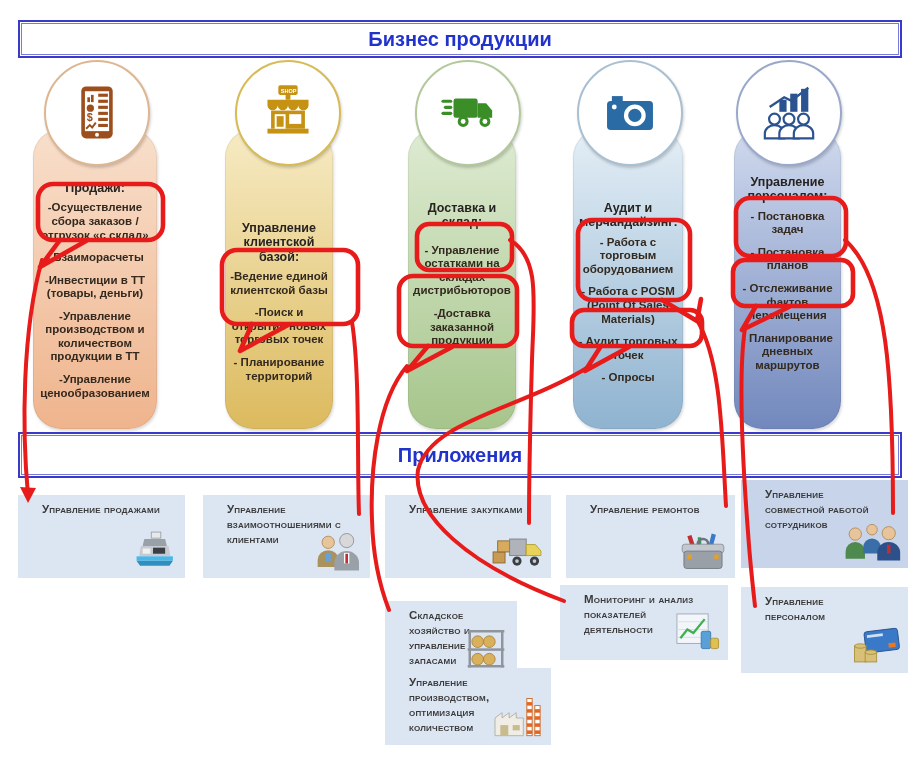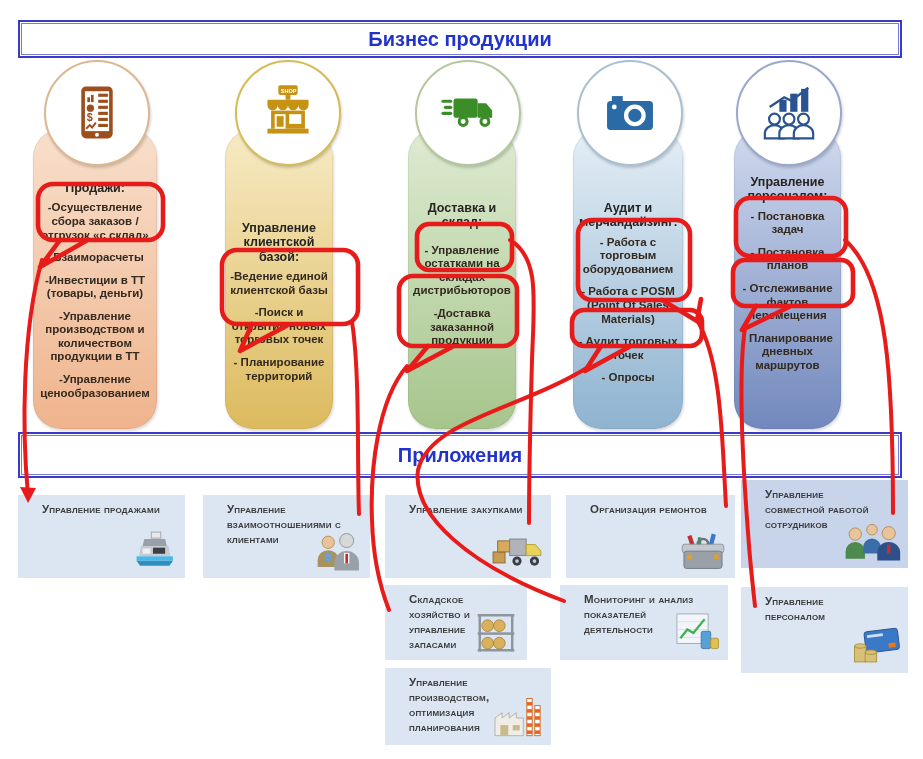--- a/index.html
+++ b/index.html
@@ -208,21 +208,21 @@
       <rect x="22" y="12" width="18" height="18" fill="#b0b4ba" stroke="#7d828a"></rect>
       <path d="M40,18 h10 l6,7 v5 h-16 z" fill="#e8d25a" stroke="#b0a030"></path>
       <circle cx="30" cy="36" r="5" fill="#3a3f45"></circle>
         <circle cx="49" cy="36" r="5" fill="#3a3f45"></circle>
       <circle cx="30" cy="36" r="2" fill="#c7cbd1"></circle>
         <circle cx="49" cy="36" r="2" fill="#c7cbd1"></circle>
     </svg>
   </div>
 
   <div class="tile" style="left:566px;top:495px;width:169px;height:83px">
-    <div class="tile-label">Организация ремонтов</div>
+    <div class="tile-label">Управление ремонтов</div>
     <svg class="tile-icon" width="52" height="44" viewBox="0 0 60 50">
       <rect x="14" y="6" width="5" height="14" fill="#c03030" transform="rotate(-18 16 13)"></rect>
       <rect x="38" y="4" width="5" height="16" fill="#3a78c8" transform="rotate(14 40 12)"></rect>
       <rect x="24" y="8" width="4" height="12" fill="#2aa050"></rect>
       <rect x="6" y="16" width="48" height="10" rx="3" fill="#c3c8cf" stroke="#8a8f96"></rect>
       <rect x="8" y="24" width="44" height="20" rx="3" fill="#9aa0a8" stroke="#6f747c"></rect>
       <rect x="12" y="28" width="5" height="5" fill="#e8a020"></rect>
       <rect x="43" y="28" width="5" height="5" fill="#e8a020"></rect>
       <path d="M24,16 a6,6 0 0 1 12,0" fill="none" stroke="#6f747c" stroke-width="3"></path>
     </svg>
@@ -234,21 +234,21 @@
       <circle cx="14" cy="16" r="7" fill="#e8c49a" stroke="#b08a5a"></circle>
       <path d="M3,44 v-8 a11,11 0 0 1 22,0 v8 z" fill="#4e8a4e"></path>
       <circle cx="33" cy="11" r="6" fill="#e8c49a" stroke="#b08a5a"></circle>
       <path d="M23,38 v-7 a10,10 0 0 1 20,0 v7 z" fill="#3a6ea8"></path>
       <circle cx="52" cy="15" r="7.5" fill="#e8c49a" stroke="#b08a5a"></circle>
       <path d="M39,46 v-9 a13,12 0 0 1 26,0 v9 z" fill="#2d4f8a"></path>
       <rect x="50" y="28" width="4" height="10" fill="#c03030"></rect>
     </svg>
   </div>
 
-  <div class="tile" style="left:385px;top:585px;width:142px;height:75px">
+  <div class="tile" style="left:385px;top:601px;width:132px;height:75px">
     <div class="tile-label">Складское хозяйство и управление запасами</div>
     <svg class="tile-icon" width="50" height="44" viewBox="0 0 60 52">
       <g fill="#8f959d">
         <rect x="8" y="2" width="44" height="3"></rect>
           <rect x="8" y="24" width="44" height="3"></rect>
         <rect x="8" y="44" width="44" height="3"></rect>
         <rect x="9" y="2" width="3" height="45"></rect>
           <rect x="48" y="2" width="3" height="45"></rect>
       </g>
       <g fill="#d9b05c" stroke="#a7813a">
@@ -282,21 +282,21 @@
       <g fill="#d9c078" stroke="#a7903a">
         <rect x="8" y="26" width="13" height="18"></rect>
           <ellipse cx="14.5" cy="26" rx="6.5" ry="2.5"></ellipse>
         <rect x="20" y="33" width="13" height="11"></rect>
           <ellipse cx="26.5" cy="33" rx="6.5" ry="2.5"></ellipse>
       </g>
     </svg>
   </div>
 
   <div class="tile" style="left:385px;top:668px;width:166px;height:77px">
-    <div class="tile-label">Управление производством, оптимизация планирования</div>
+    <div class="tile-label">Управление производством, оптимизация количеством</div>
     <svg class="tile-icon" width="54" height="46" viewBox="0 0 60 52">
       <g fill="#fff" stroke="#c86418">
         <rect x="40" y="4" width="6" height="42"></rect>
           <rect x="49" y="12" width="6" height="34"></rect>
       </g>
       <g fill="#e86420">
         <rect x="40" y="8" width="6" height="4"></rect>
           <rect x="40" y="16" width="6" height="4"></rect>
         <rect x="40" y="24" width="6" height="4"></rect>
           <rect x="40" y="32" width="6" height="4"></rect>

